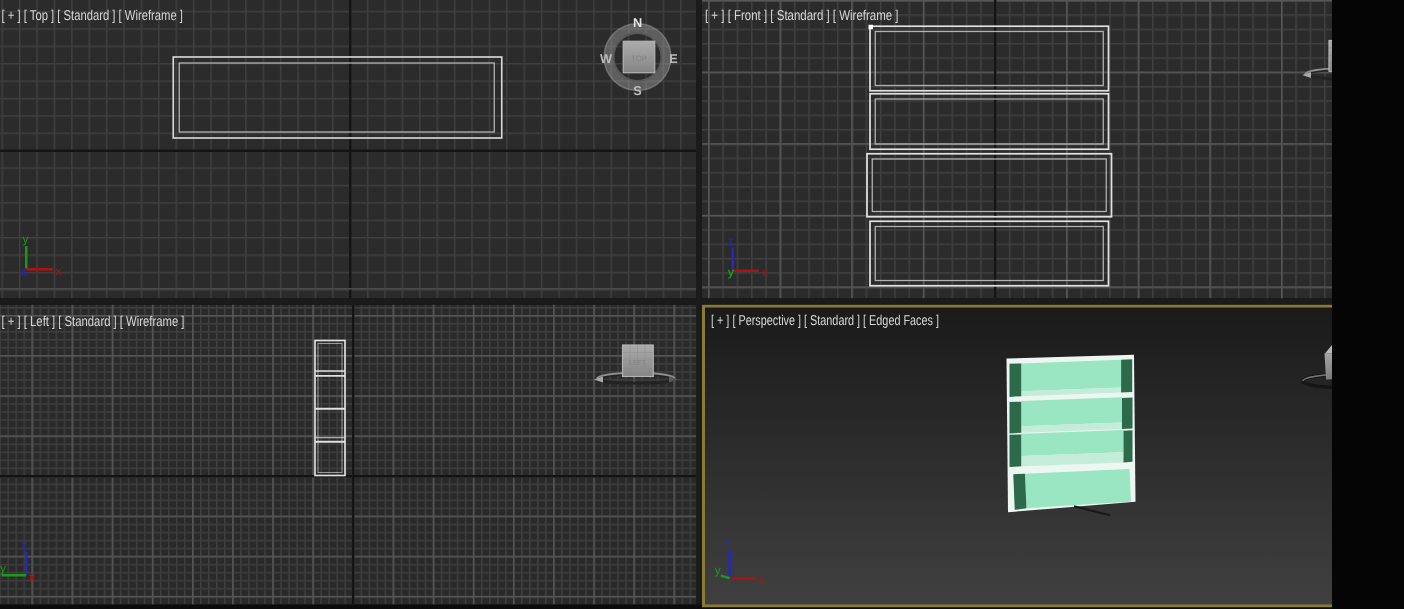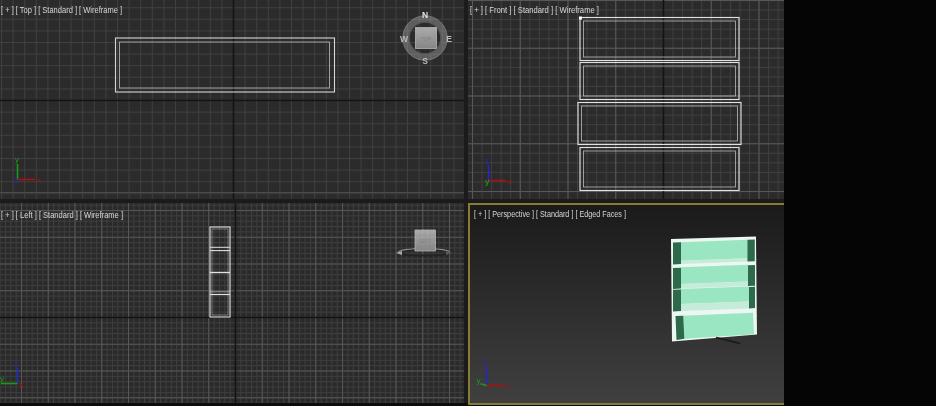--- a/index.html
+++ b/index.html
@@ -1,16 +1,16 @@
 <!DOCTYPE html>
 <html><head>
 <meta charset="utf-8">
 <style>
 html,body{margin:0;padding:0;background:#050505;}
-#stage{position:relative;width:784px;height:406px;overflow:hidden;background:#0d0d0d;opacity:0.999;will-change:transform;
+#stage{position:relative;width:888px;height:406px;overflow:hidden;background:#0d0d0d;opacity:0.999;will-change:transform;
   font-family:"Liberation Sans", sans-serif;}
 #stage svg{position:absolute;display:block;}
 text{font-family:"Liberation Sans", sans-serif;}
 </style>
 </head>
 <body>
 <div id="stage">
 <div style="position:absolute;left:464px;top:0;width:4px;height:403px;background:#1c1c1c"></div>
 <div style="position:absolute;left:0;top:199px;width:936px;height:4px;background:#1c1c1c"></div>
 

